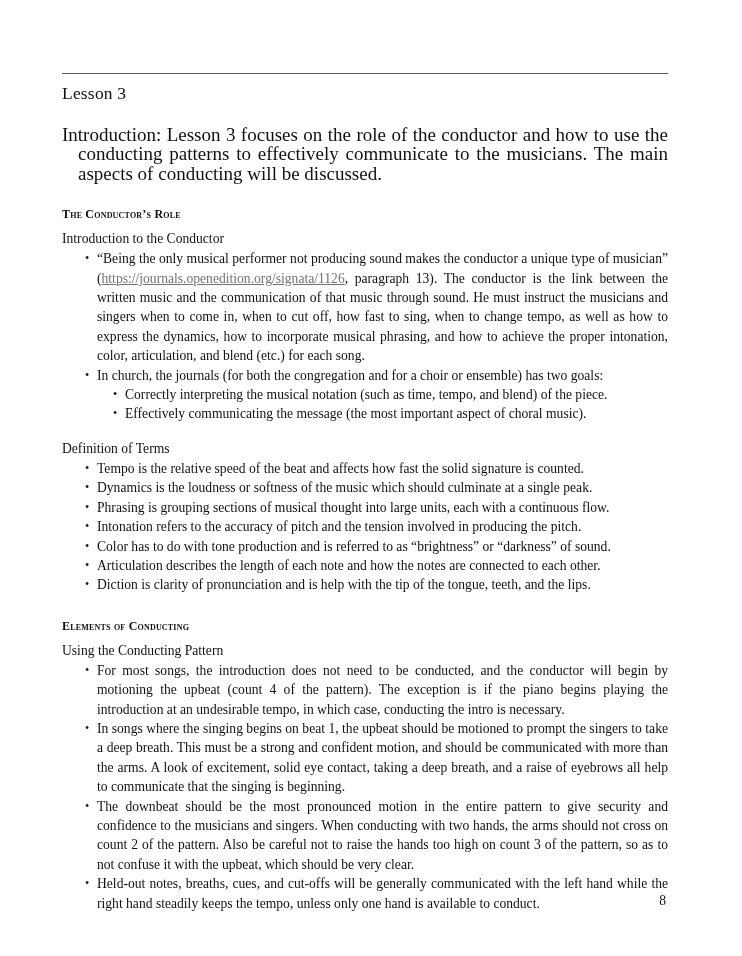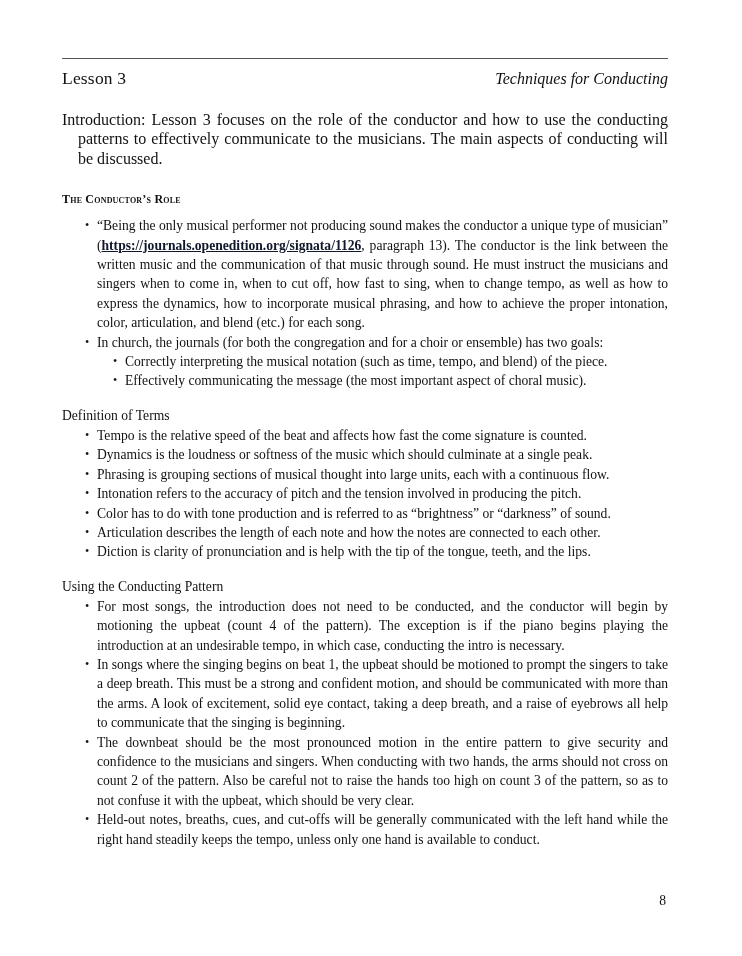--- a/index.html
+++ b/index.html
@@ -2,21 +2,21 @@
 <html><head>
 <meta charset="utf-8">
 <style>
   html, body { margin: 0; padding: 0; background: #ffffff; }
   .page {
     position: relative;
     width: 730px;
     height: 956px;
     background: #ffffff;
     box-sizing: border-box;
-    padding: 1px 62px;
+    padding: 16px 62px;
     font-family: "Liberation Serif", "DejaVu Serif", serif;
     color: #111111;
     overflow: hidden;
   }
   .rule {
     border: none;
     border-top: 1px solid #555555;
     margin: 57px 0 0 0;
   }
   .header {
@@ -28,21 +28,21 @@
   .lesson {
     font-size: 17.5px;
     letter-spacing: 0.2px;
   }
   .doctitle {
     font-size: 16px;
     font-style: italic;
   }
   .intro {
     margin: 21px 0 0 0;
-    font-size: 16px;
+    font-size: 19px;
     line-height: 19.4px;
     text-align: justify;
     padding-left: 16px;
     text-indent: -16px;
   }
   .heading {
     font-weight: bold;
     font-variant: small-caps;
     font-size: 12px;
     letter-spacing: 0.2px;
@@ -63,60 +63,60 @@
   .li::before {
     content: "\2022";
     position: absolute;
     font-size: 12px;
   }
   .li1 { padding-left: 35px; }
   .li1::before { left: 23px; }
   .li2 { padding-left: 63px; }
   .li2::before { left: 51px; }
   .doclink {
-    color: #0f172a;
+    color: #737373;
     text-decoration: underline;
     cursor: pointer;
-    font-weight: bold;
   }
   .pageno {
     position: absolute;
     top: 893px;
     right: 64px;
     font-size: 13.6px;
   }
 </style>
 </head>
 <body>
 
 <div class="page">
   <hr class="rule">
   <div class="header">
     <span class="lesson">Lesson 3</span>
-    <span class="doctitle">Techniques for Conducting</span>
   </div>
   <p class="intro">Introduction: Lesson 3 focuses on the role of the conductor and how to use the conducting patterns to effectively communicate to the musicians. The main aspects of conducting will be discussed.</p>
   <div id="sections">
       <div class="heading">The Conductor’s Role</div>
+      <div class="subheading">Introduction to the Conductor</div>
       <div class="bullets">
         <div class="li li1"><span>“Being the only musical performer not producing sound makes the conductor a unique type of musician” (</span><a class="doclink">https://journals.openedition.org/signata/1126</a><span>, paragraph 13). The conductor is the link between the written music and the communication of that music through sound. He must instruct the musicians and singers when to come in, when to cut off, how fast to sing, when to change tempo, as well as how to express the dynamics, how to incorporate musical phrasing, and how to achieve the proper intonation, color, articulation, and blend (etc.) for each song.</span></div>
         <div class="li li1"><span>In church, the journals (for both the congregation and for a choir or ensemble) has two goals:</span></div>
         <div class="li li2"><span>Correctly interpreting the musical notation (such as time, tempo, and blend) of the piece.</span></div>
         <div class="li li2"><span>Effectively communicating the message (the most important aspect of choral music).</span></div>
       </div>
       <div class="subheading">Definition of Terms</div>
       <div class="bullets">
-        <div class="li li1"><span>Tempo is the relative speed of the beat and affects how fast the come signature is counted.</span></div>
+        <div class="li li1"><span>Tempo is the relative speed of the beat and affects how fast the solid signature is counted.</span></div>
         <div class="li li1"><span>Dynamics is the loudness or softness of the music which should culminate at a single peak.</span></div>
         <div class="li li1"><span>Phrasing is grouping sections of musical thought into large units, each with a continuous flow.</span></div>
         <div class="li li1"><span>Intonation refers to the accuracy of pitch and the tension involved in producing the pitch.</span></div>
         <div class="li li1"><span>Color has to do with tone production and is referred to as “brightness” or “darkness” of sound.</span></div>
         <div class="li li1"><span>Articulation describes the length of each note and how the notes are connected to each other.</span></div>
         <div class="li li1"><span>Diction is clarity of pronunciation and is help with the tip of the tongue, teeth, and the lips.</span></div>
       </div>
+      <div class="heading">Elements of Conducting</div>
       <div class="subheading">Using the Conducting Pattern</div>
       <div class="bullets">
         <div class="li li1"><span>For most songs, the introduction does not need to be conducted, and the conductor will begin by motioning the upbeat (count 4 of the pattern). The exception is if the piano begins playing the introduction at an undesirable tempo, in which case, conducting the intro is necessary.</span></div>
         <div class="li li1"><span>In songs where the singing begins on beat 1, the upbeat should be motioned to prompt the singers to take a deep breath. This must be a strong and confident motion, and should be communicated with more than the arms. A look of excitement, solid eye contact, taking a deep breath, and a raise of eyebrows all help to communicate that the singing is beginning.</span></div>
         <div class="li li1"><span>The downbeat should be the most pronounced motion in the entire pattern to give security and confidence to the musicians and singers. When conducting with two hands, the arms should not cross on count 2 of the pattern. Also be careful not to raise the hands too high on count 3 of the pattern, so as to not confuse it with the upbeat, which should be very clear.</span></div>
         <div class="li li1"><span>Held-out notes, breaths, cues, and cut-offs will be generally communicated with the left hand while the right hand steadily keeps the tempo, unless only one hand is available to conduct.</span></div>
       </div>
     </div>
   <div class="pageno">8</div>
 </div>

